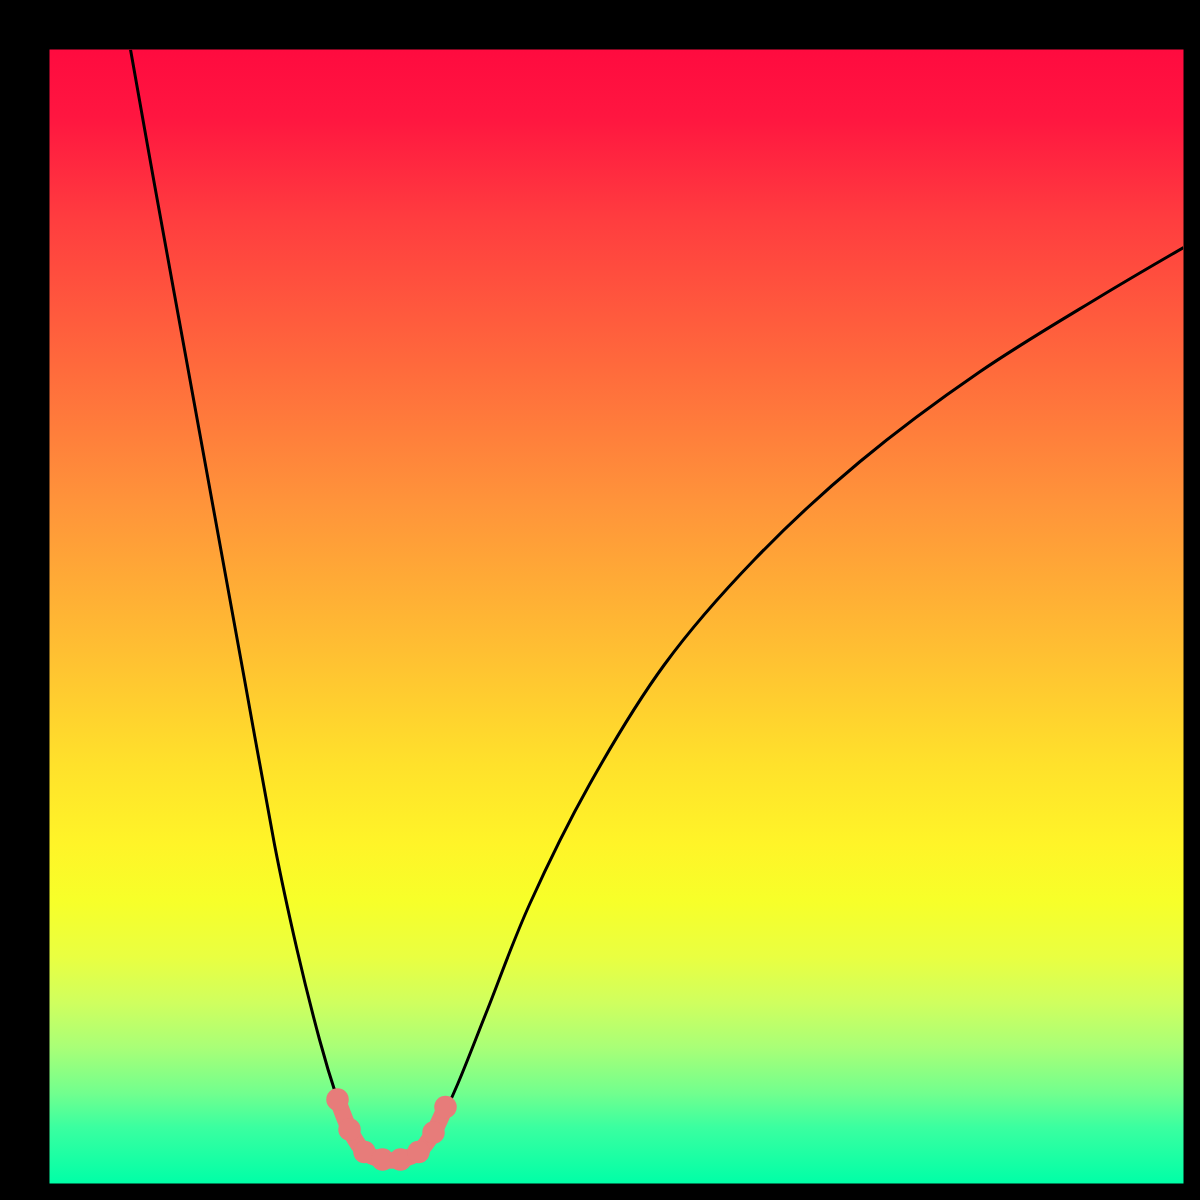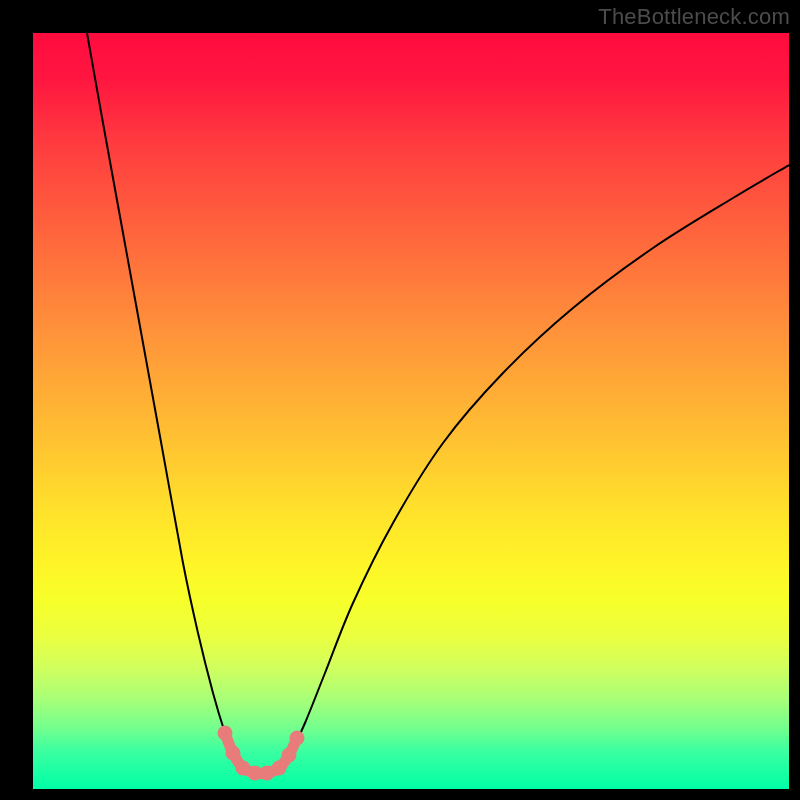--- a/index.html
+++ b/index.html
@@ -74,21 +74,20 @@
   .marker-dot {
     fill: #e77c7a;
     stroke: none;
   }
 </style>
 </head>
 <body>
 
 <div class="outer">
 
-  <div class="watermark">TheBottleneck.com</div>
 
   <div class="plot-area">
     <svg class="overlay" viewBox="0 0 756 756" preserveAspectRatio="none">
       <path id="curve-left" class="curve" d="M 54 0 C 56.7 15.0, 64.0 56.7, 70 90 C 76.0 123.3, 83.3 163.3, 90 200 C 96.7 236.7, 103.3 273.3, 110 310 C 116.7 346.7, 123.3 383.3, 130 420 C 136.7 456.7, 144.2 500.0, 150 530 C 155.8 560.0, 160.0 578.3, 165 600 C 170.0 621.7, 175.5 643.3, 180 660 C 184.5 676.7, 188.7 690.0, 192 700 C 195.3 710.0, 197.5 714.7, 200 720 C 202.5 725.3, 205.0 729.0, 207 732 C 209.0 735.0, 211.2 737.0, 212 738"></path>
       <path id="curve-right" class="curve" d="M 248 738 C 249.7 735.0, 254.0 728.0, 258 720 C 262.0 712.0, 266.3 703.3, 272 690 C 277.7 676.7, 284.0 660.0, 292 640 C 300.0 620.0, 308.7 595.0, 320 570 C 331.3 545.0, 345.0 516.7, 360 490 C 375.0 463.3, 391.7 435.0, 410 410 C 428.3 385.0, 448.3 362.5, 470 340 C 491.7 317.5, 515.0 295.8, 540 275 C 565.0 254.2, 593.3 233.3, 620 215 C 646.7 196.7, 677.3 178.8, 700 165 C 722.7 151.2, 746.7 137.5, 756 132"></path>
       <path id="marker-path" class="marker-line" d="M 192 700 C 193.3 703.3, 197.0 714.2, 200 720 C 203.0 725.8, 206.3 731.7, 210 735 C 213.7 738.3, 218.0 739.2, 222 740 C 226.0 740.8, 230.0 740.8, 234 740 C 238.0 739.2, 242.3 738.0, 246 735 C 249.7 732.0, 253.0 727.0, 256 722 C 259.0 717.0, 262.7 707.8, 264 705"></path>
       <g id="marker-dots">
           <circle cx="192" cy="700" r="7.5" class="marker-dot"></circle>
           <circle cx="200" cy="720" r="7.5" class="marker-dot"></circle>
           <circle cx="210" cy="735" r="7.5" class="marker-dot"></circle>

